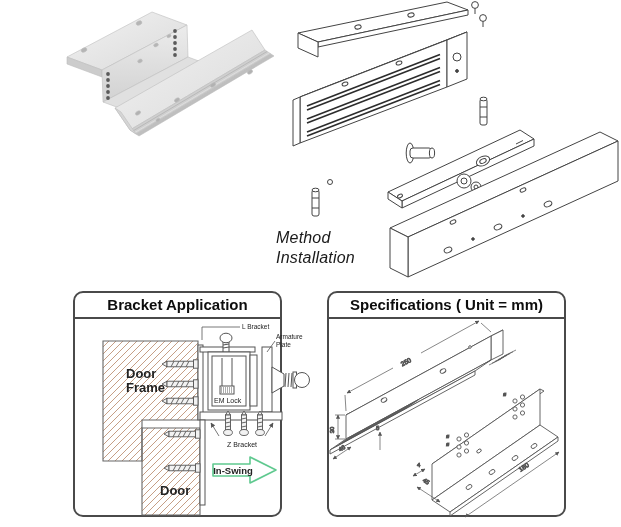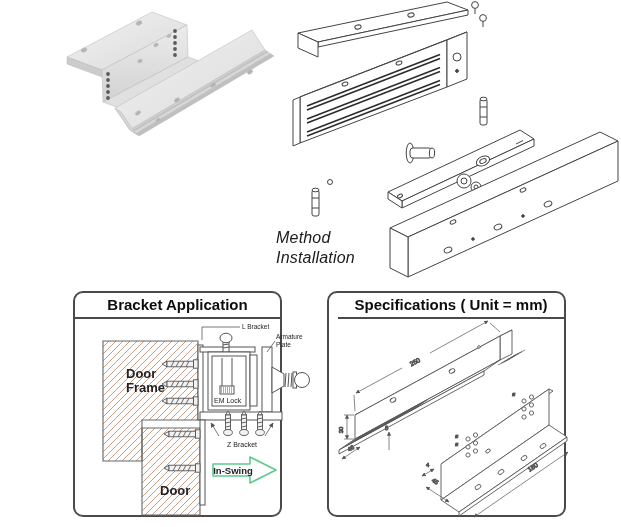--- a/index.html
+++ b/index.html
@@ -7,21 +7,21 @@
           font-family:"Liberation Sans",sans-serif;color:#111;}
   svg{position:absolute;overflow:visible;}
   svg text{font-family:"Liberation Sans",sans-serif;fill:#222;}
   .photo{left:38px;top:3px;}
   .exploded{left:283px;top:0;}
   .install-label{position:absolute;left:276px;top:228px;font-size:16px;font-style:italic;
                  font-weight:500;line-height:20px;color:#1a1a1a;letter-spacing:.2px;}
   .panel{position:absolute;top:291px;height:226px;background:#fff;border:2px solid #4a4a4a;
          border-radius:10px;box-sizing:border-box;}
   .panel-left{left:73px;width:209px;}
-  .panel-right{left:327px;width:239px;padding-left:9px;}
+  .panel-right{left:327px;width:239px;}
   .panel-title{height:24px;line-height:24px;text-align:center;font-size:15px;font-weight:bold;
                border-bottom:2px solid #4a4a4a;color:#0d0d0d;}
   .panel-svg{position:static;display:block;}
 </style>
 </head>
 <body>
 
 <div class="canvas">
 
   <svg class="photo" width="235" height="172" viewBox="0 0 235 172">

